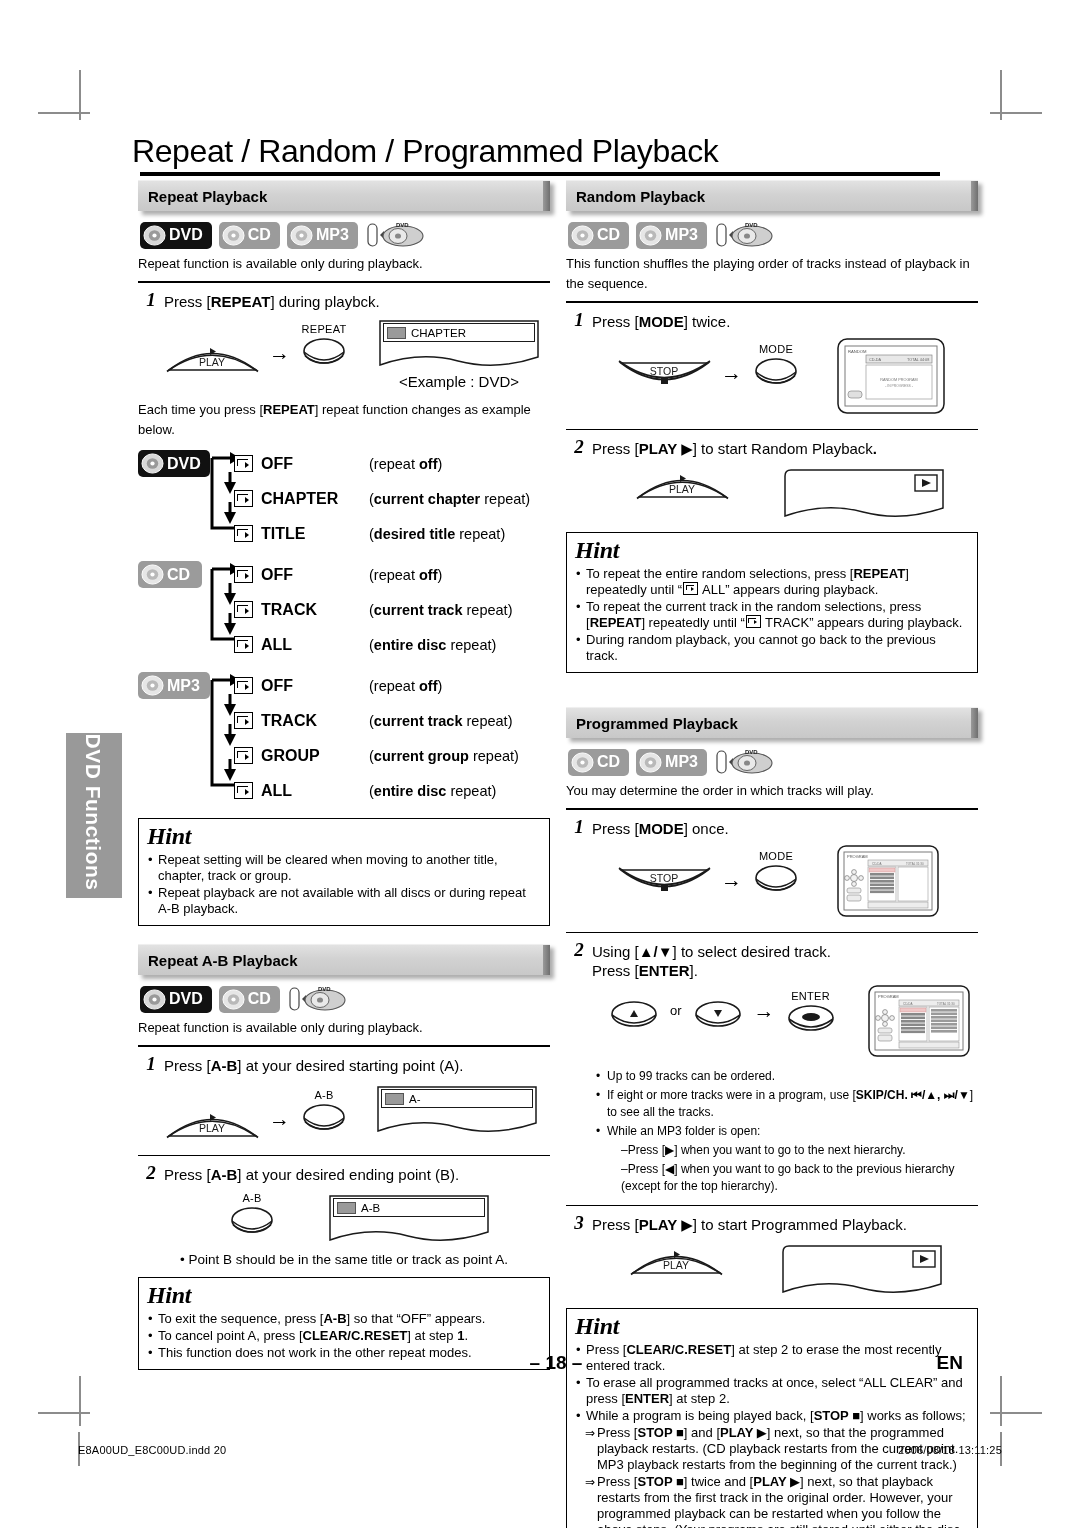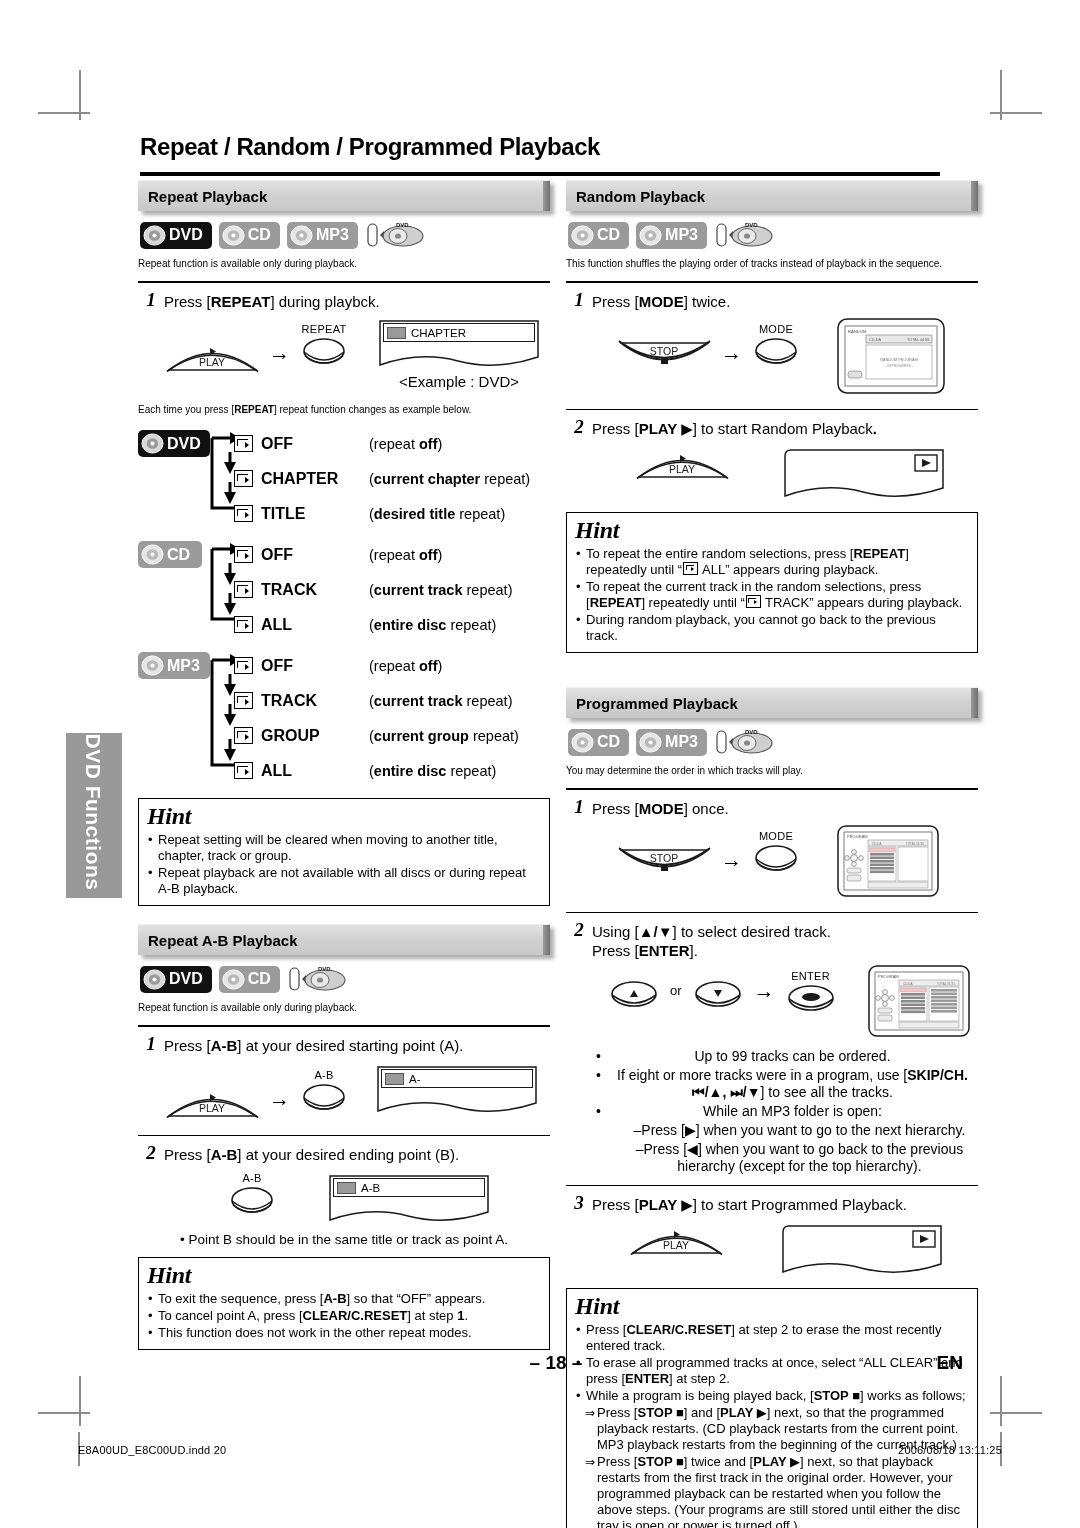--- a/index.html
+++ b/index.html
@@ -7,22 +7,22 @@
        font-family:"Liberation Sans","DejaVu Sans",sans-serif;color:#000;
        -webkit-font-smoothing:antialiased;}
   .page{position:absolute;left:0;top:0;width:1080px;height:1528px;overflow:hidden;}
 
   
   .cm{position:absolute;background:#8c8c8c;}
   .cm.v{width:2px;height:50px;}
   .cm.h{height:2px;width:52px;}
 
   
-  .title{position:absolute;left:140px;top:133px;width:800px;
-         font-size:24px;font-weight:bold;letter-spacing:-0.4px;
+  .title{position:absolute;left:132px;top:133px;width:800px;
+         font-size:32px;font-weight:normal;letter-spacing:-0.4px;
          font-family:"Liberation Sans",sans-serif;}
   .title-rule{position:absolute;left:140px;top:172px;width:800px;height:4px;background:#000;}
 
   
   .sidetab{position:absolute;left:66px;top:733px;width:56px;height:165px;
            background:#999;}
   .sidetab span{position:absolute;left:-56px;top:55px;width:165px;height:56px;
       display:flex;align-items:center;justify-content:flex-start;
       transform:rotate(90deg);color:#fff;font-weight:bold;font-size:21px;
       letter-spacing:0.5px;}
@@ -46,21 +46,21 @@
   
   .badges{display:flex;align-items:center;gap:7px;margin:8px 0 4px 2px;height:30px;}
   .badge{height:27px;border-radius:5px;display:flex;align-items:center;
          padding:0 9px 0 3px;color:#fff;font-weight:bold;font-size:16px;}
   .badge.dvd{background:#111;}
   .badge.cd,.badge.mp3{background:#9b9b9b;}
   .disc-g{width:23px;height:23px;margin-right:3px;}
   .vd{width:58px;height:28px;position:relative;margin-left:2px;}
 
   
-  .p{font-size:10px;line-height:20px;margin:2px 0 6px 0;}
+  .p{font-size:13px;line-height:20px;margin:2px 0 6px 0;}
   .hr{height:2px;background:#000;margin:7px 0 6px 0;}
   .hr-thin{height:1px;background:#000;margin:7px 0 6px 0;}
 
   .step{display:flex;margin-top:3px;}
   .step .num{width:26px;flex:0 0 26px;font-size:19px;font-weight:bold;font-style:italic;
              text-align:center;font-family:"Liberation Serif",serif;}
   .step .txt{font-size:15px;line-height:19px;padding-top:3px;}
   b{font-weight:bold;}
 
   
@@ -95,21 +95,21 @@
 
   
   .hint{border:1.6px solid #000;padding:4px 8px 7px 8px;margin-top:10px;background:#fff;}
   .hint h3{margin:0 0 2px 0;font-size:24px;font-style:italic;font-weight:bold;
            font-family:"Liberation Serif",serif;letter-spacing:-.3px;}
   .hint ul{margin:0;padding:0;list-style:none;}
   .hint li{font-size:13px;line-height:16px;padding-left:11px;position:relative;margin-bottom:1px;}
   .hint li::before{content:"\2022";position:absolute;left:1px;top:0;}
   .hint li.sub{padding-left:22px;margin-left:0;}
   .hint li.sub::before{content:"\21D2";left:10px;font-size:12px;}
-  .bul{font-size:14px;line-height:17px;padding-left:13px;position:relative;margin:2px 0;text-align:center;}
+  .bul{font-size:12px;line-height:17px;padding-left:13px;position:relative;margin:2px 0;}
   .bul::before{content:"\2022";position:absolute;left:2px;top:0;}
   .bul.dash::before{content:"";}
   .note-center{font-size:13.5px;text-align:center;margin-top:6px;}
   .inline-ic{display:inline-block;width:13px;height:11px;border:1.4px solid #000;
         position:relative;vertical-align:-1px;margin:0 1px;}
   .inline-ic::before{content:"";position:absolute;left:1.5px;top:2px;width:7px;height:4px;
         border:1.2px solid #000;border-right:none;border-bottom:none;}
   .inline-ic::after{content:"";position:absolute;left:7px;top:3.5px;
         border-left:3px solid #000;border-top:2.5px solid transparent;border-bottom:2.5px solid transparent;}
 

